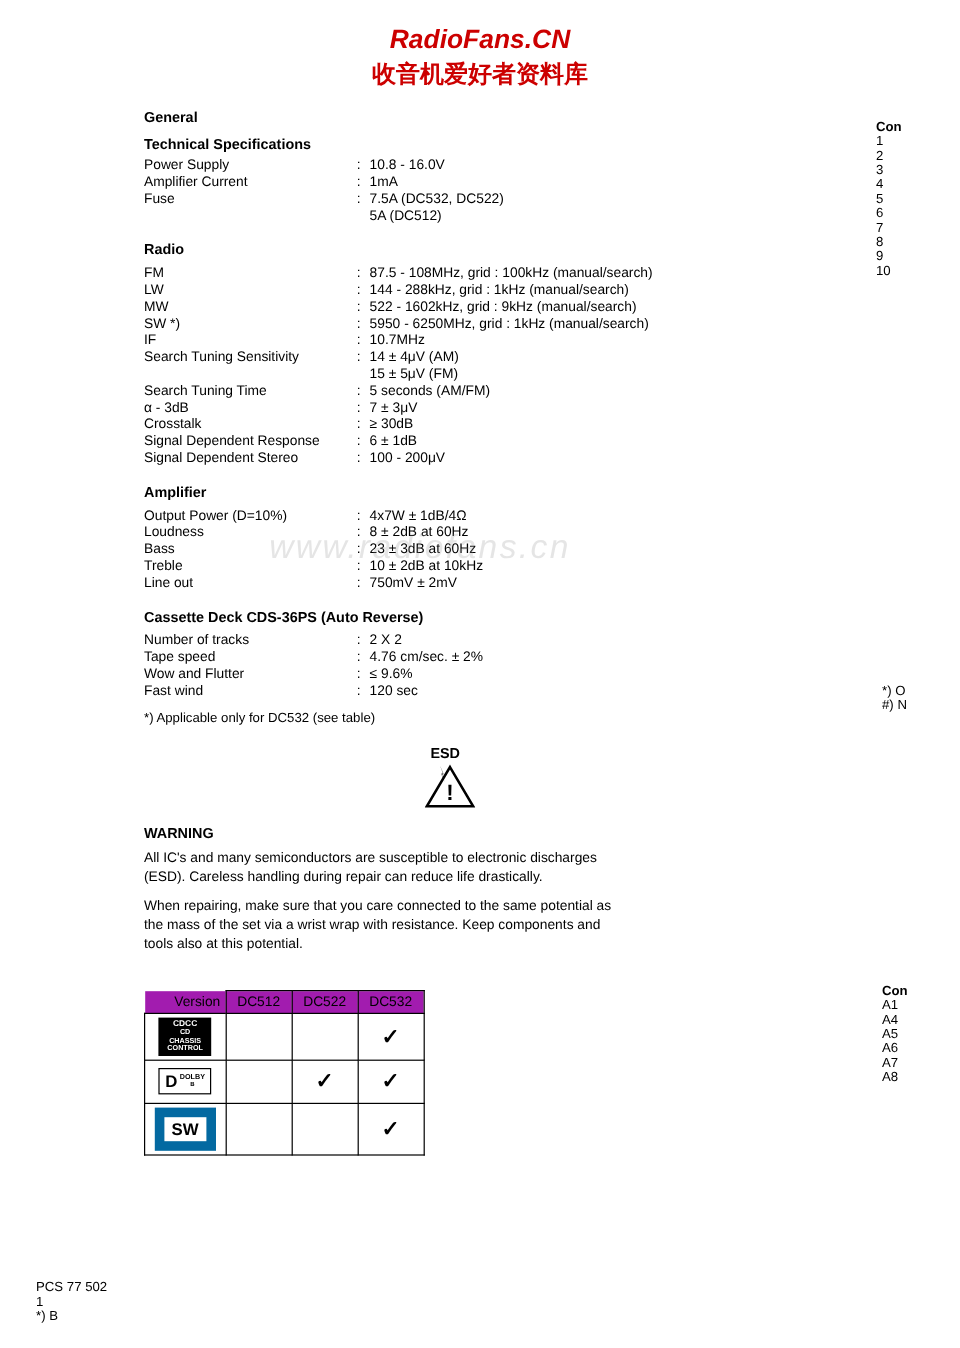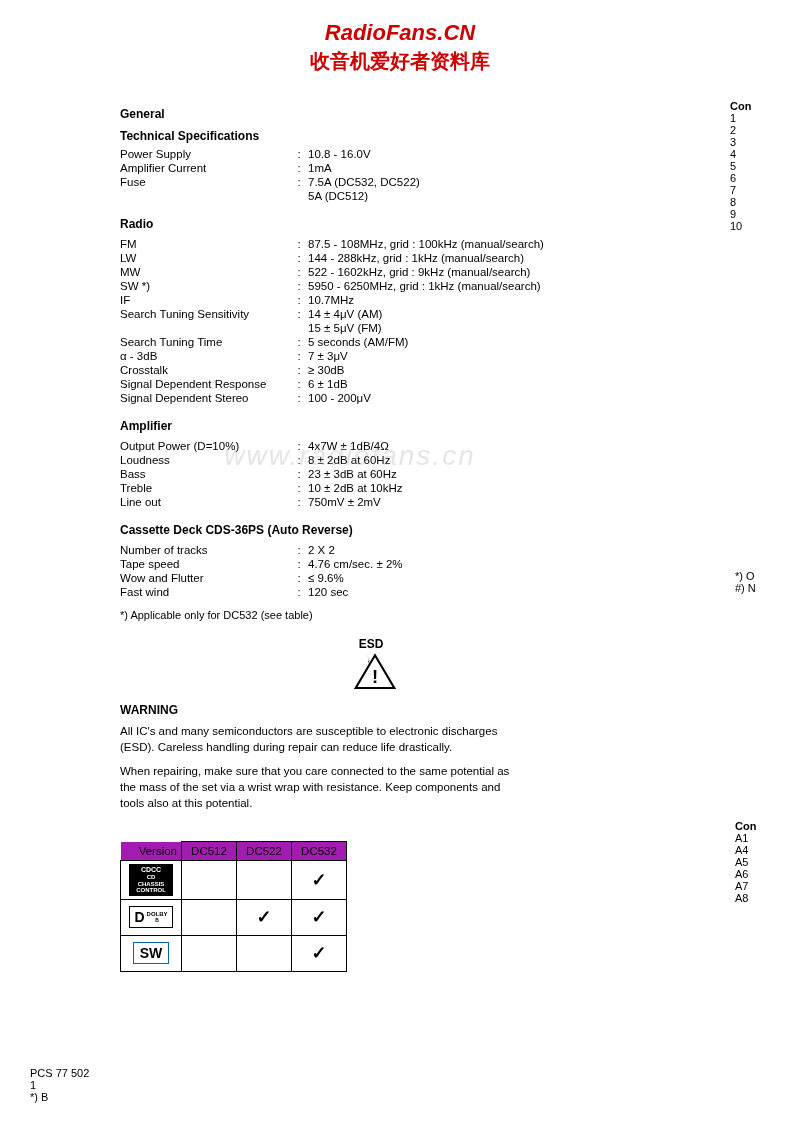--- a/index.html
+++ b/index.html
@@ -15,21 +15,21 @@
 
     .page {
       width: 800px;
       min-height: 1123px;
       padding: 20px 0 20px 0;
       position: relative;
     }
 
     .header {
       text-align: center;
-      margin-bottom: 32px;
+      margin-bottom: 16px;
     }
 
     .site-title {
       font-size: 22px;
       font-weight: bold;
       font-style: italic;
       color: #cc0000;
       display: block;
     }
 
@@ -200,21 +200,21 @@
       border: 1px solid #000;
       font-size: 8px;
       padding: 2px 4px;
       display: inline-block;
       width: 44px;
       text-align: center;
       font-weight: bold;
     }
 
     .logo-sw {
-      border: 1px solid #0369a1;
+      border: 8px solid #0369a1;
       font-size: 14px;
       font-weight: bold;
       padding: 2px 6px;
       display: inline-block;
     }
 
     .page-footer {
       position: absolute;
       bottom: 20px;
       left: 30px;

